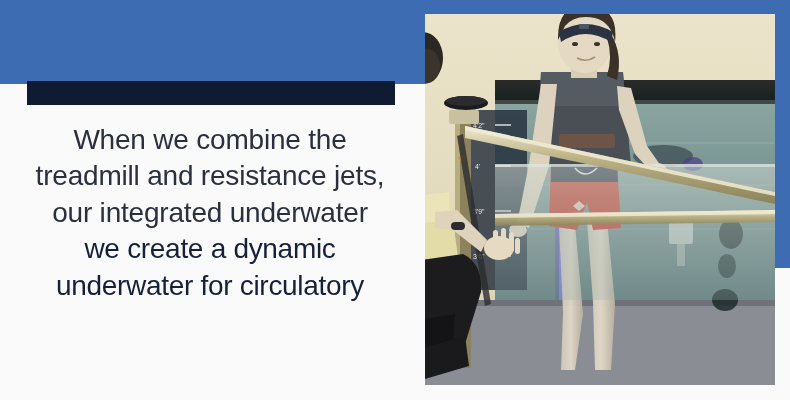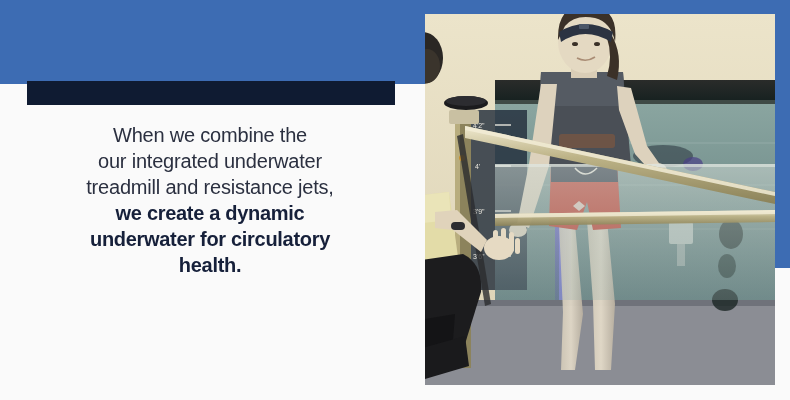--- a/index.html
+++ b/index.html
@@ -27,46 +27,45 @@
     background:#0f1b32;
   }
 
   
   .quote-block {
     position:absolute; left:8px; top:122px; width:404px;
     text-align:center;
     color:#2b3040;
     line-height:1.30;
   }
-  .quote-line { font-size:20px; font-weight:400; letter-spacing:-0.2px; }
-  .quote-line.bold { font-weight:700; color:#16203a; letter-spacing:-0.3px; }
+  .quote-line { font-size:28px; font-weight:400; letter-spacing:-0.2px; }
+  .quote-line.bold { font-weight:400; color:#16203a; letter-spacing:-0.3px; }
 
   
   .photo {
     position:absolute; left:425px; top:14px; width:350px; height:371px;
     overflow:hidden; background:#e8e0c8;
   }
   .photo svg { display:block; width:350px; height:371px; }
 </style>
 </head>
 <body>
 
 <div id="canvas">
 
   <div class="blue-band"></div>
   <div class="blue-band-right"></div>
   <div class="navy-bar"></div>
 
   <div class="quote-block">
     <div class="quote-line">When we combine the</div>
+    <div class="quote-line">treadmill and resistance jets,</div>
     <div class="quote-line">our integrated underwater</div>
-    <div class="quote-line">treadmill and resistance jets,</div>
     <div class="quote-line bold">we create a dynamic</div>
     <div class="quote-line bold">underwater for circulatory</div>
-    <div class="quote-line bold">health.</div>
   </div>
 
   <div class="photo">
     <svg viewBox="0 0 350 371" preserveAspectRatio="none">
       <defs>
         <linearGradient id="wallG" x1="0" y1="0" x2="0" y2="1">
           <stop offset="0%" stop-color="#ece4ca"></stop>
           <stop offset="100%" stop-color="#ded5b8"></stop>
         </linearGradient>
         <linearGradient id="waterG" x1="0" y1="0" x2="0" y2="1">

